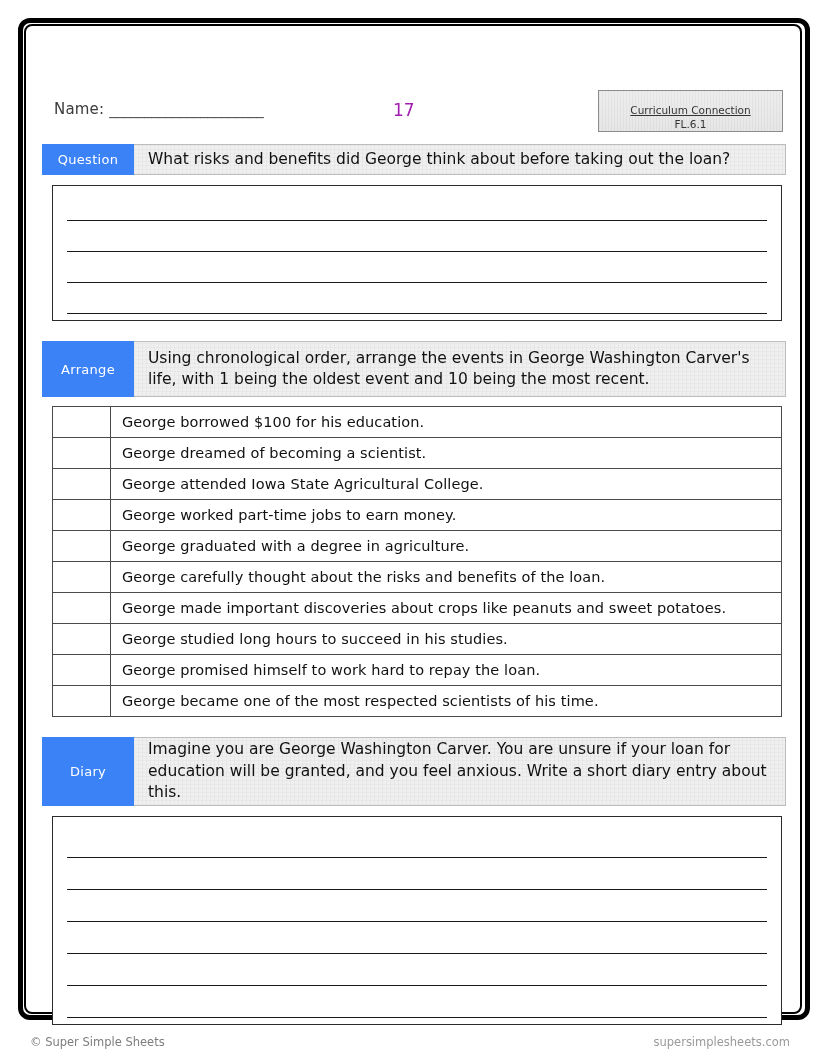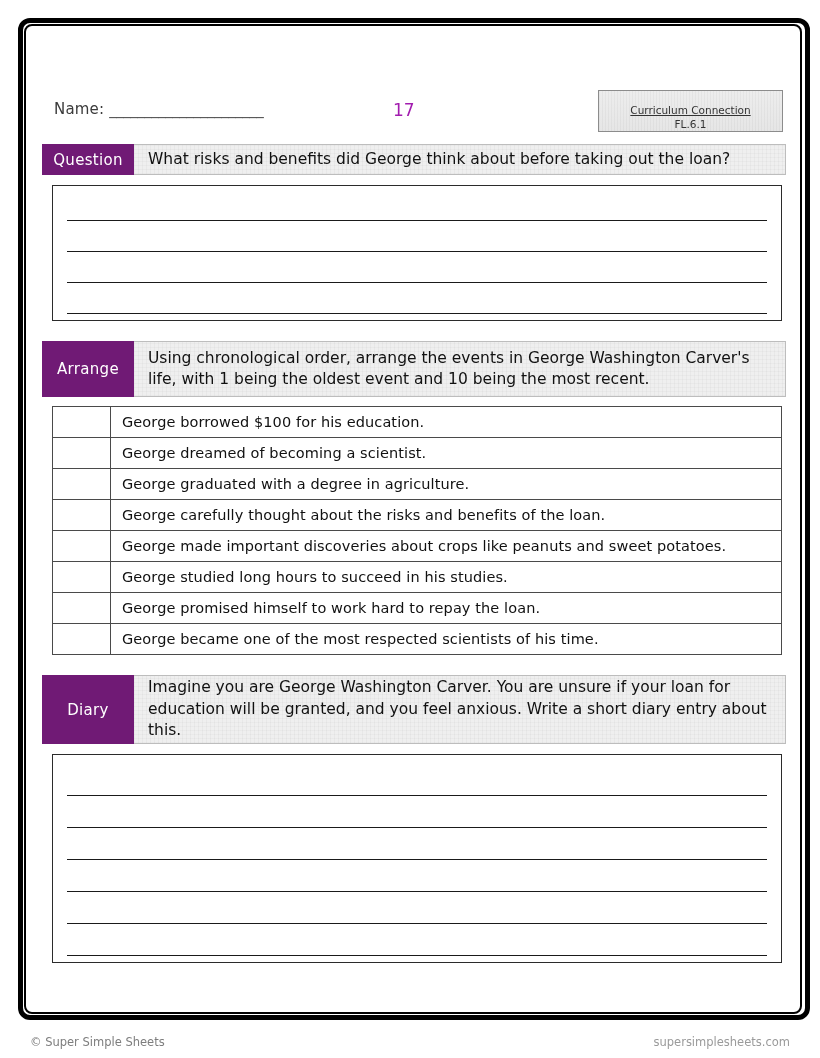--- a/index.html
+++ b/index.html
@@ -105,26 +105,26 @@
     line-height: 1.35;
   }
 
   
   .section-bar {
     display: flex;
     align-items: stretch;
     margin: 0 2px 0 4px;
   }
   .section-tag {
-    background: #701a75;
+    background: #3b82f6;
     color: #ffffff;
     display: flex;
     align-items: center;
     justify-content: center;
-    font-size: 15px;
+    font-size: 13px;
     letter-spacing: .3px;
     flex: 0 0 auto;
   }
   .section-tag.w-question { width: 92px; }
   .section-tag.w-arrange  { width: 92px; }
   .section-tag.w-diary    { width: 92px; }
 
   .section-text {
     flex: 1 1 auto;
     background:
@@ -247,20 +247,28 @@
         <tr>
           <td class="num-cell"></td>
           <td class="event-cell">George borrowed $100 for his education.</td>
         </tr>
         <tr>
           <td class="num-cell"></td>
           <td class="event-cell">George dreamed of becoming a scientist.</td>
         </tr>
         <tr>
           <td class="num-cell"></td>
+          <td class="event-cell">George attended Iowa State Agricultural College.</td>
+        </tr>
+        <tr>
+          <td class="num-cell"></td>
+          <td class="event-cell">George worked part-time jobs to earn money.</td>
+        </tr>
+        <tr>
+          <td class="num-cell"></td>
           <td class="event-cell">George graduated with a degree in agriculture.</td>
         </tr>
         <tr>
           <td class="num-cell"></td>
           <td class="event-cell">George carefully thought about the risks and benefits of the loan.</td>
         </tr>
         <tr>
           <td class="num-cell"></td>
           <td class="event-cell">George made important discoveries about crops like peanuts and sweet potatoes.</td>
         </tr>

